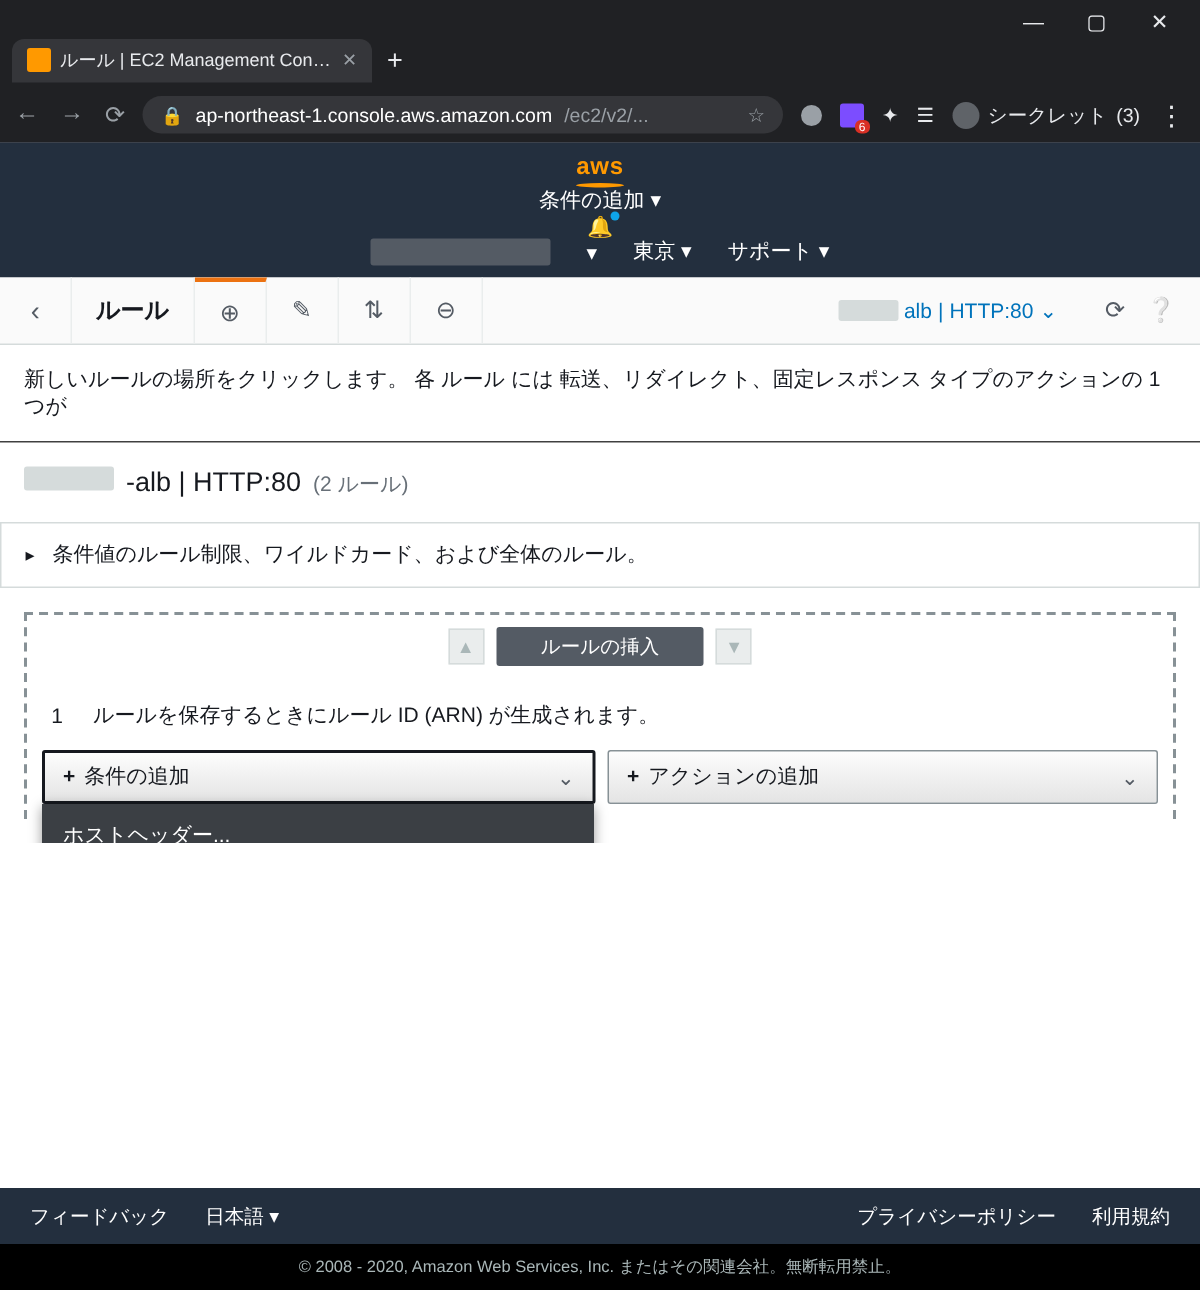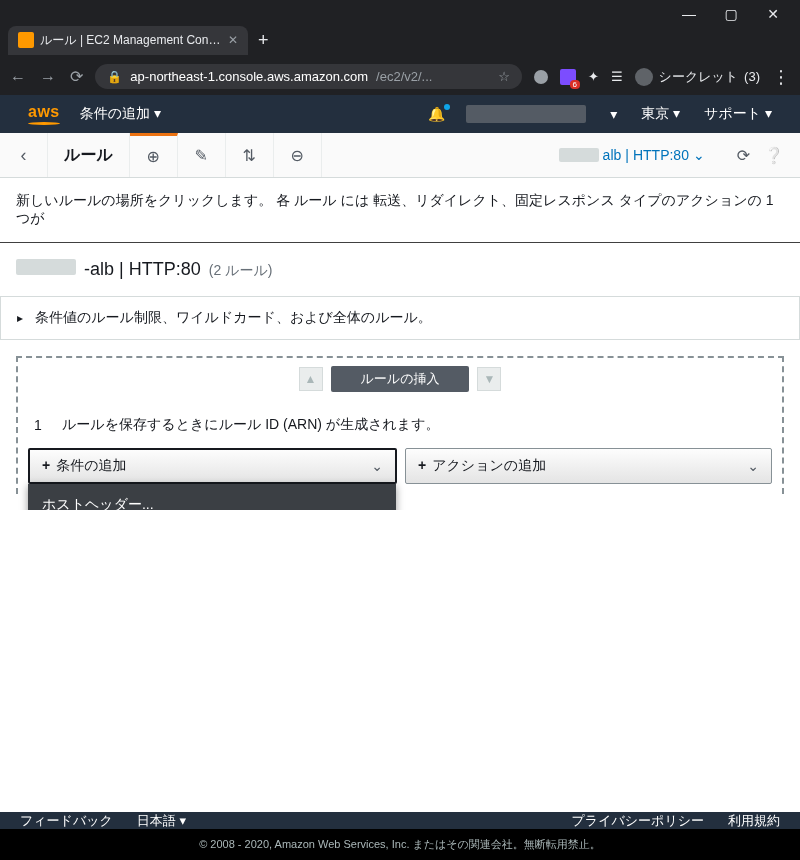--- a/index.html
+++ b/index.html
@@ -20,21 +20,21 @@
 .addr .url-host { color: #fff; }
 .addr .url-path { color: #9aa0a6; }
 .addr-icons { display: flex; align-items: center; gap: 12px; color: #e8eaed; font-size: 13px; }
 .ext-dot { width: 14px; height: 14px; background: #9aa0a6; border-radius: 50%; display: inline-block; }
 .purple-dot { width: 16px; height: 16px; background: #7c4dff; border-radius: 2px; display: inline-block; position: relative; }
 .purple-dot::after { content:"6"; position:absolute; bottom:-4px; right:-4px; background:#d93025; color:#fff; font-size:8px; padding:0 3px; border-radius:4px; }
 .incog { display: flex; align-items: center; gap: 6px; font-size: 13px; }
 .incog-icon { width: 18px; height: 18px; background: #5f6368; border-radius: 50%; display: inline-block; }
 .kebab { font-size: 18px; color: #e8eaed; }
 
-.aws-header { background: #232f3e; color: #fff; display: flex; align-items: center; padding: 8px 28px; gap: 20px; font-size: 14px; }
+.aws-header { background: #232f3e; color: #fff; display: flex; align-items: center; padding: 8px 12px; font-size: 14px; flex-direction: column; }
 .aws-logo { color: #ff9900; font-weight: bold; font-size: 16px; letter-spacing: 0.5px; }
 .aws-logo::after { content:""; display:block; height:3px; background:#ff9900; border-radius:50%; margin-top:1px; }
 .aws-nav { display: flex; gap: 24px; align-items: center; flex:1; }
 .aws-right { display: flex; gap: 24px; align-items: center; }
 .bell { position: relative; }
 .bell::after { content:""; width:6px; height:6px; background:#0ea5e9; border-radius:50%; position:absolute; top:-2px; right:-4px; }
 .gray-pill { background: #545b64; width: 120px; height: 18px; border-radius: 2px; display: inline-block; }
 
 .toolbar { display: flex; align-items: center; border-bottom: 1px solid #d5dbdb; background: #fafafa; }
 .tool-btn { width: 48px; height: 44px; display: flex; align-items: center; justify-content: center; color: #545b64; border-right: 1px solid #eaeded; font-size: 16px; cursor: pointer; }
@@ -69,21 +69,21 @@
 .dropdowns { display: flex; gap: 8px; margin-top: 0; position: relative; }
 .dd { flex: 1; background: linear-gradient(#fdfdfd, #e4e4e4); border: 1px solid #879196; padding: 7px 12px; display: flex; align-items: center; justify-content: space-between; font-size: 14px; color: #16191f; border-radius: 2px; cursor: pointer; }
 .dd.open { border: 2px solid #16191f; }
 .dd .plus { font-weight: bold; margin-right: 6px; }
 .dd .chev { color: #545b64; }
 
 .menu { position: absolute; top: 36px; left: 0; width: calc(50% - 4px); background: #3b3f44; color: #fff; z-index: 10; padding: 4px 0; box-shadow: 0 2px 8px rgba(0,0,0,0.4); }
 .menu-item { padding: 8px 14px; font-size: 14px; cursor: pointer; }
 .hl-box { border: 3px solid #d93025; margin: -2px 0; }
 
-.bottom-bar { position: fixed; bottom: 30px; left: 0; right: 0; width: 800px; background: #232f3e; color: #fff; display: flex; align-items: center; padding: 0 20px; font-size: 13px; gap: 24px; }
+.bottom-bar { position: fixed; bottom: 30px; left: 0; right: 0; width: 800px; background: #232f3e; color: #fff; display: flex; align-items: center; padding: 10px 20px; font-size: 13px; gap: 24px; }
 .bottom-bar .right { margin-left: auto; display: flex; gap: 24px; }
 .copyright { position: fixed; bottom: 0; left: 0; width: 800px; background: #000000; color: #aab7b8; text-align: center; font-size: 11px; padding: 8px; }
 
 .overflow-area { position: relative; margin: 0 16px; }
 .then-peek { position: absolute; right: 0; top: 110px; width: 48%; background: #f2f3f3; padding: 14px 16px; font-size: 14px; color: #16191f; z-index:1; }
 .then-peek .th { font-weight: bold; margin-bottom: 4px; }
 .redir { font-size: 13px; color: #545b64; }
 </style>
 </head>
 <body>

